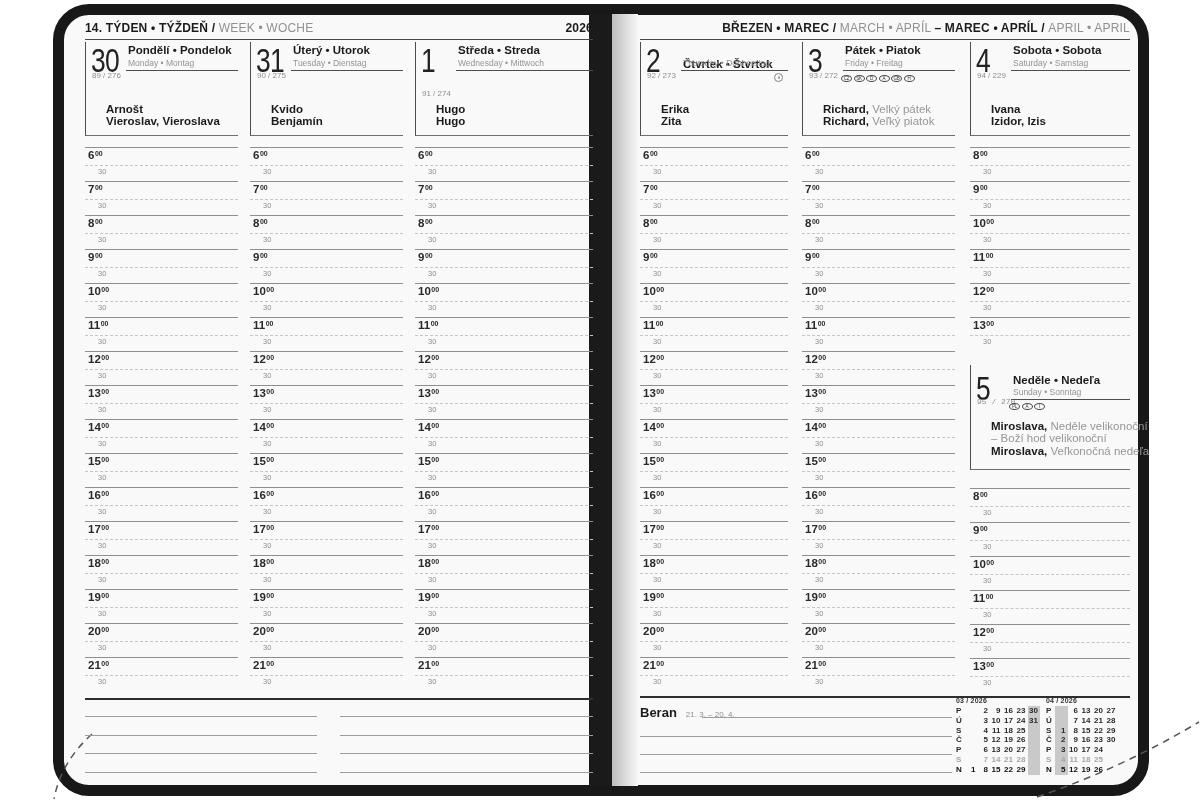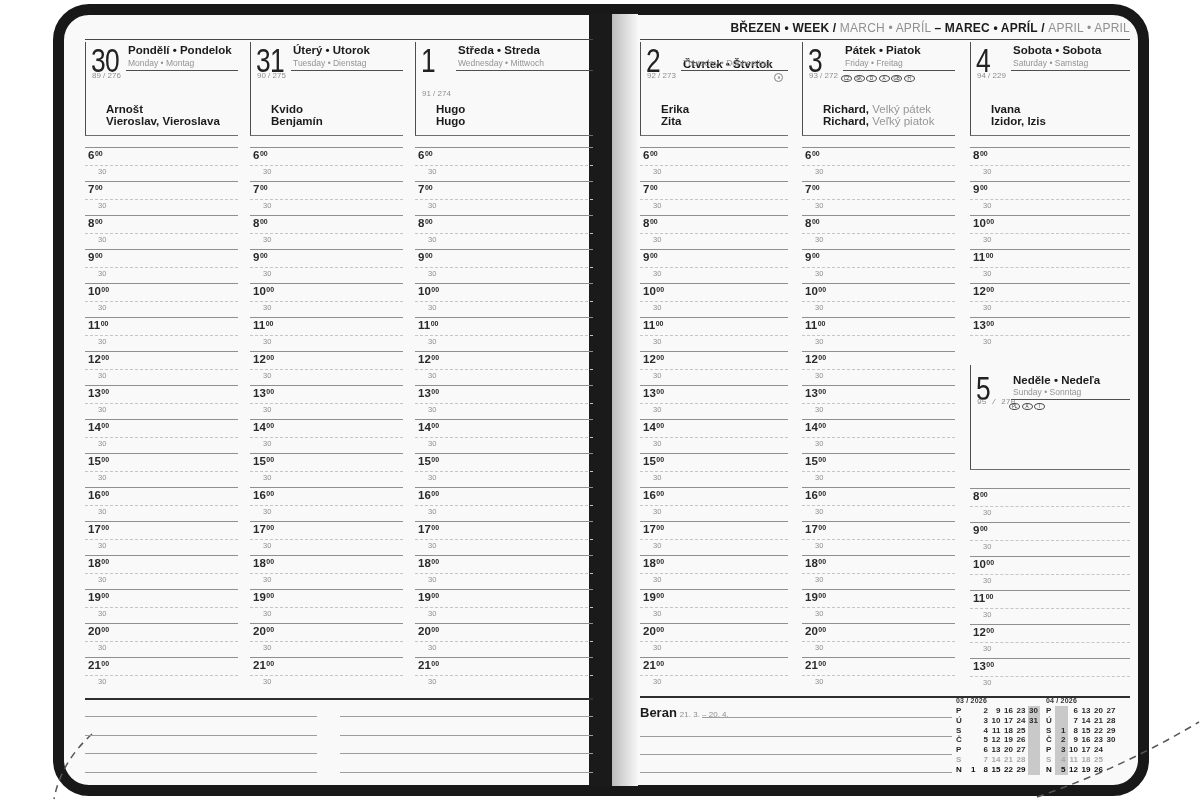--- a/index.html
+++ b/index.html
@@ -36,42 +36,46 @@
   .hb{height:34px;border-top:1px solid #8f8f8f;position:relative;}
   .hb .hl{position:absolute;left:3px;top:2px;font-size:11.5px;font-weight:600;color:#2a2a2a;line-height:1;}
   .hl .sup{font-size:7px;position:relative;top:-3.5px;margin-left:.5px;}
   .hb .dashline{position:absolute;left:0;right:0;top:17px;border-top:1px dashed #c6c6c6;}
   .hb .half{position:absolute;left:13px;top:20px;font-size:7.5px;color:#8f8f8f;line-height:1;}
   
   .thick{position:absolute;height:2px;background:#2e2e2e;}
   .wline{position:absolute;height:1.2px;background:#9d9d9d;}
   .beran{position:absolute;left:640px;top:703px;white-space:nowrap;}
   .beran .name{font-size:13px;font-weight:700;color:#1b1b1b;}
-  .beran .range{font-size:8px;color:#8f8f8f;margin-left:3px;}
+  .beran .range{font-size:8px;color:#8f8f8f;margin-left:9px;}
   
   .minical{position:absolute;font-size:8px;color:#222;}
   .mc-title{font-size:7px;font-weight:700;color:#333;letter-spacing:.2px;margin-bottom:2px;}
   .mc-grid{display:grid;grid-auto-rows:9.8px;}
   .mc-letter{text-align:left;font-weight:600;line-height:9.8px;color:#2a2a2a;}
   .mc-cell{text-align:right;padding-right:2px;font-weight:600;line-height:9.8px;color:#2a2a2a;}
   .row-gray{color:#a6a6a6;}
   .row-bold{font-weight:800;color:#0f0f0f;}
   .col-hl{background:#c9c9c9;}
   .arcs{position:absolute;left:0;top:0;pointer-events:none;}
 </style>
 </head>
 <body>
 
 <div id="canvas">
   <div class="cover"></div>
   <div class="gutter-dark"></div>
   <div class="gutter-grad"></div>
 
+  <div class="pghead" style="left:85px;top:21px;width:508px;">
+    <span id="lh-segs"><span class="b">14. TÝDEN • TÝŽDEŇ / </span><span class="g">WEEK • WOCHE</span></span>
+    <span class="year">2026</span>
+  </div>
   <div class="pghead" style="left:640px;top:21px;width:490px;text-align:right;">
-    <span id="rh-segs"><span class="b">BŘEZEN • WEEK / </span><span class="g">MARCH • APRÍL </span><span class="b">– MAREC • APRÍL / </span><span class="g">APRIL • APRIL</span></span>
+    <span id="rh-segs"><span class="b">BŘEZEN • MAREC / </span><span class="g">MARCH • APRÍL </span><span class="b">– MAREC • APRÍL / </span><span class="g">APRIL • APRIL</span></span>
   </div>
   <div class="hrule" style="left:85px;top:39px;width:508px;"></div>
   <div class="hrule" style="left:640px;top:39px;width:490px;"></div>
 
   <div class="beran">
     <span class="name">Beran</span><span class="range">21. 3. – 20. 4.</span>
   </div>
 
   <svg class="arcs" width="1200" height="800" viewBox="0 0 1200 800">
     <path d="M 92 734 Q 61 762 54 799" fill="none" stroke="#565656" stroke-width="1.5" stroke-dasharray="7 5.5"></path>
@@ -599,20 +603,25 @@
     <div class="dayhead" style="left: 970px; top: 365px; width: 160px; height: 105px;">
       <div class="bignum" style="top: 7px;">5</div>
       <div class="doy" style="top: 32px; font-family: Liberation Mono, monospace;">95 / 270</div>
       <div class="dn-local" style="top: 9px;">Neděle • Nedeľa</div>
       <div class="dn-intl" style="top: 22px;">Sunday • Sonntag</div>
       <div class="dn-rule" style="top: 34px;"></div>
       <div class="badges" style="top: 38px;">
         <div class="badge">PL</div>
         <div class="badge">A</div>
         <div class="badge">I</div>
+      </div>
+      <div class="names" style="top: 55px;">
+        <div class="nline"><span class="b">Miroslava,</span><span class="g"> Neděle velikonoční</span></div>
+        <div class="nline"><span class="g">– Boží hod velikonoční</span></div>
+        <div class="nline"><span class="b">Miroslava,</span><span class="g"> Veľkonočná nedeľa</span></div>
       </div>
     </div>
     <div class="hgrid" style="left: 970px; top: 488px; width: 160px;">
       <div class="hb">
         <div class="hl">8<span class="sup">00</span></div>
         <div class="dashline"></div>
         <div class="half">30</div>
       </div>
       <div class="hb">
         <div class="hl">9<span class="sup">00</span></div>

